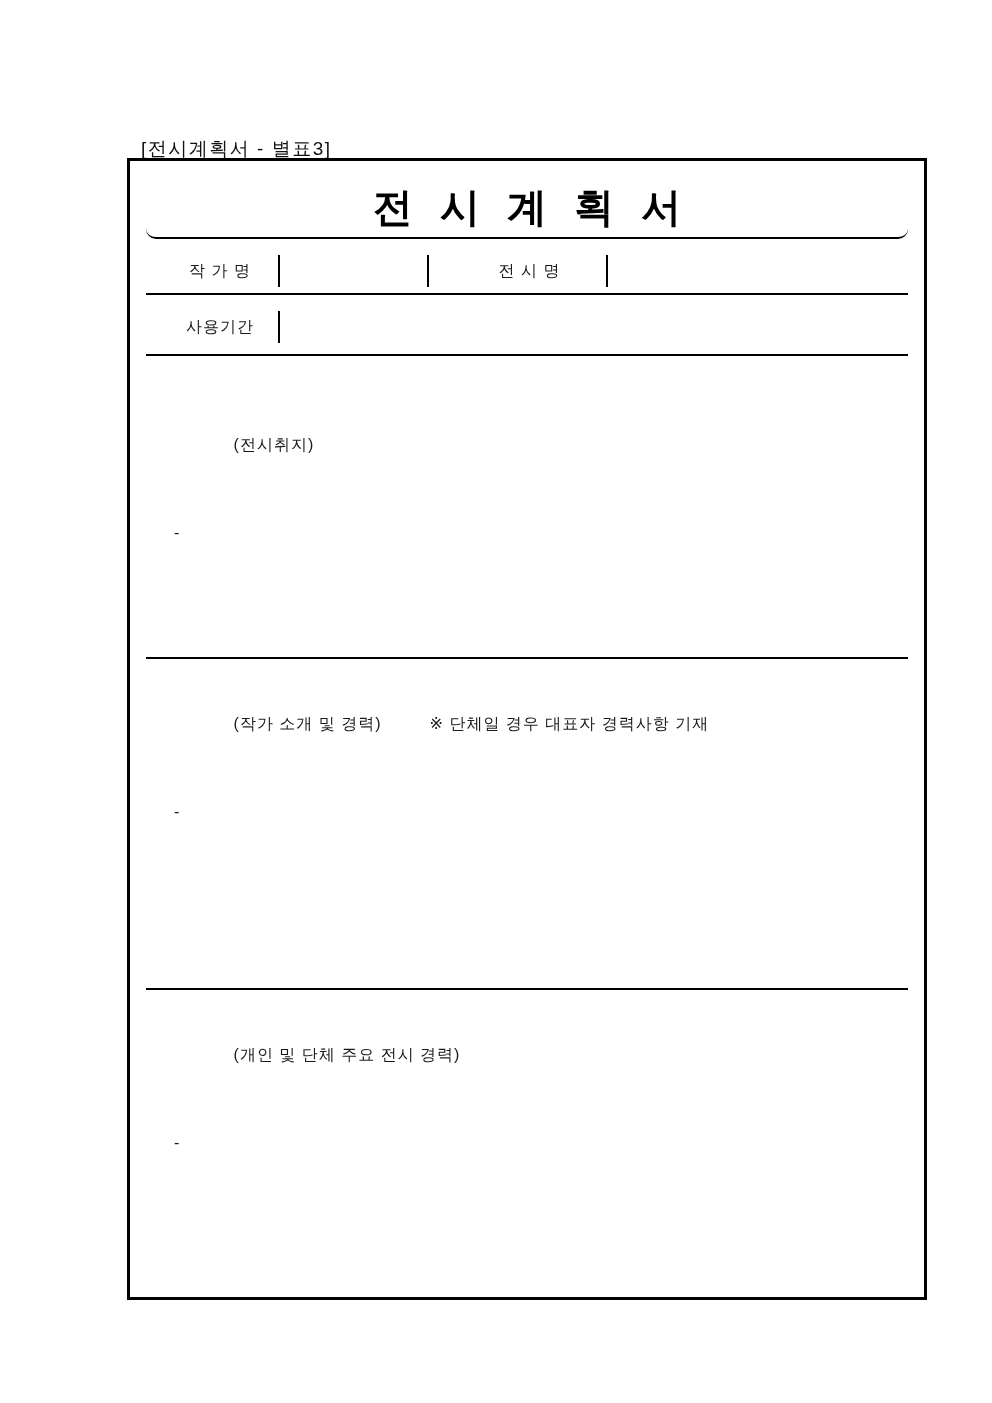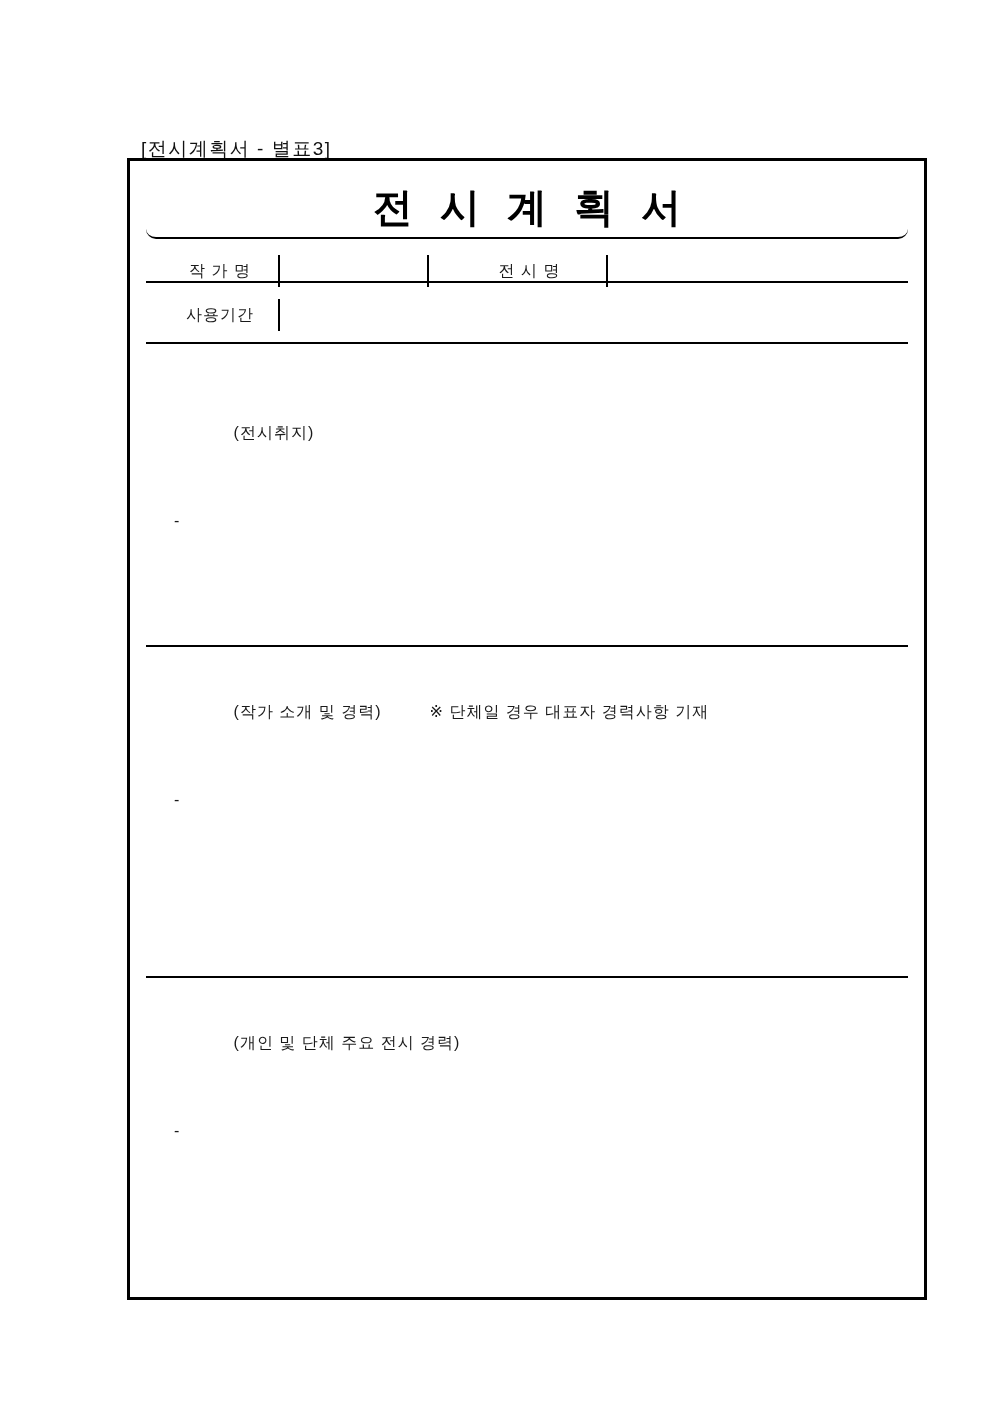--- a/index.html
+++ b/index.html
@@ -50,21 +50,21 @@
     font-weight: bold;
     letter-spacing: 8px;
     color: #000000;
     white-space: pre;
     transform: translateX(4px);
   }
   .field-row {
     display: flex;
     border-bottom: 2px solid #000000;
   }
-  .row-names { height: 44px; gap: 24px; }
+  .row-names { height: 56px; gap: 24px; }
   .row-period { height: 61px; }
   .label-cell {
     display: flex;
     align-items: center;
     justify-content: center;
     font-size: 16px;
     letter-spacing: 1px;
     white-space: pre;
     border-right: 2px solid #000000;
   }

